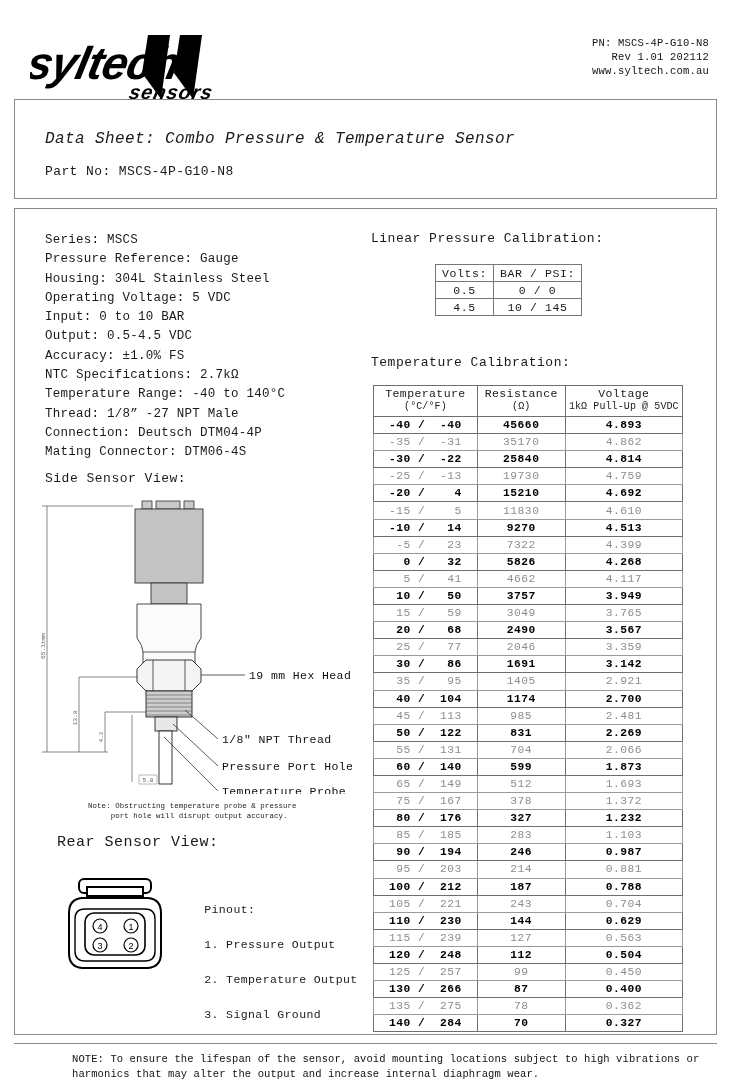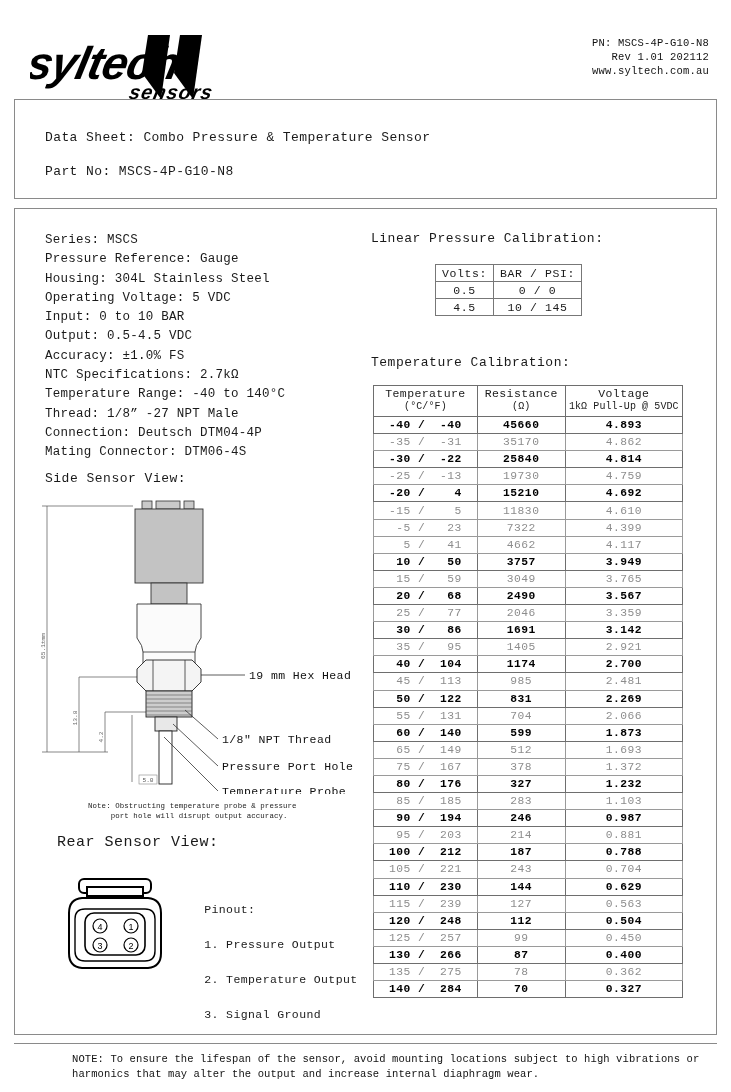--- a/index.html
+++ b/index.html
@@ -17,21 +17,21 @@
   .header { position:absolute; left:0; top:0; width:731px; height:100px; }
   .logo { position:absolute; left:30px; top:33px; width:300px; height:70px; }
   .meta { position:absolute; right:22px; top:36px; text-align:right;
           font-size:10.5px; line-height:14px; letter-spacing:.2px; color:#111; }
 
   
   .titlebox {
     position:absolute; left:14px; top:99px; width:703px; height:100px;
     border:1.5px solid #8a8a8a; background:#fff;
   }
-  .titlebox .line1 { position:absolute; left:30px; top:30px; font-size:13px; letter-spacing:.4px; }
+  .titlebox .line1 { position:absolute; left:30px; top:30px; font-size:16px; letter-spacing:.4px;font-style:italic; }
   .titlebox .line2 { position:absolute; left:30px; top:64px; font-size:13px; letter-spacing:.4px; }
 
   .mainbox {
     position:absolute; left:14px; top:208px; width:703px; height:827px;
     border:1.5px solid #8a8a8a; background:#fff;
   }
 
   .footbox {
     position:absolute; left:14px; top:1043px; width:703px; height:45px;
     border-top:1.5px solid #8a8a8a; background:#fff;
@@ -174,24 +174,34 @@
         <tr class="even">
           <td class="c-temp">-20 /    4</td>
           <td class="c-res">15210</td>
           <td class="c-vol">4.692</td>
         </tr>
         <tr class="odd">
           <td class="c-temp">-15 /    5</td>
           <td class="c-res">11830</td>
           <td class="c-vol">4.610</td>
         </tr>
+        <tr class="even">
+          <td class="c-temp">-10 /   14</td>
+          <td class="c-res">9270</td>
+          <td class="c-vol">4.513</td>
+        </tr>
         <tr class="odd">
           <td class="c-temp"> -5 /   23</td>
           <td class="c-res">7322</td>
           <td class="c-vol">4.399</td>
+        </tr>
+        <tr class="even">
+          <td class="c-temp">  0 /   32</td>
+          <td class="c-res">5826</td>
+          <td class="c-vol">4.268</td>
         </tr>
         <tr class="odd">
           <td class="c-temp">  5 /   41</td>
           <td class="c-res">4662</td>
           <td class="c-vol">4.117</td>
         </tr>
         <tr class="even">
           <td class="c-temp"> 10 /   50</td>
           <td class="c-res">3757</td>
           <td class="c-vol">3.949</td>

